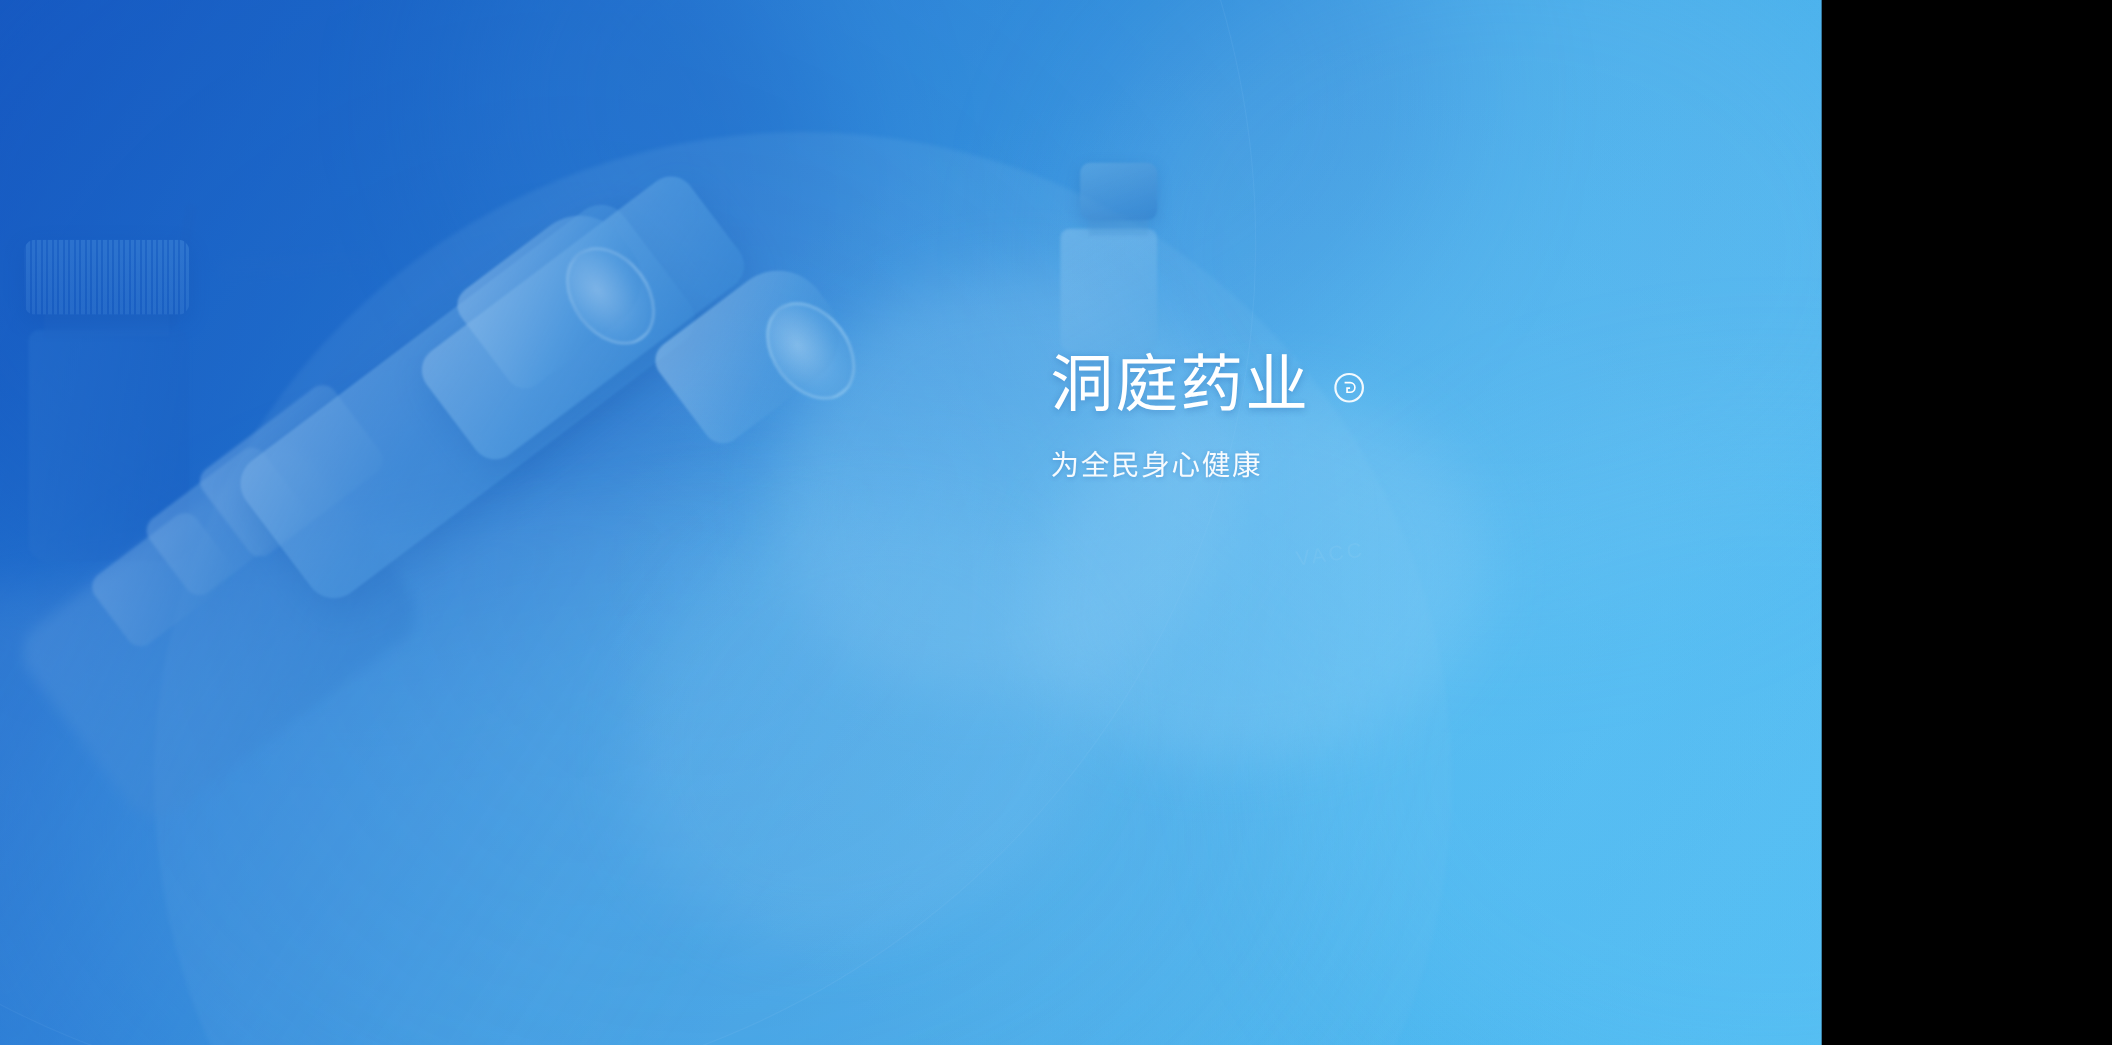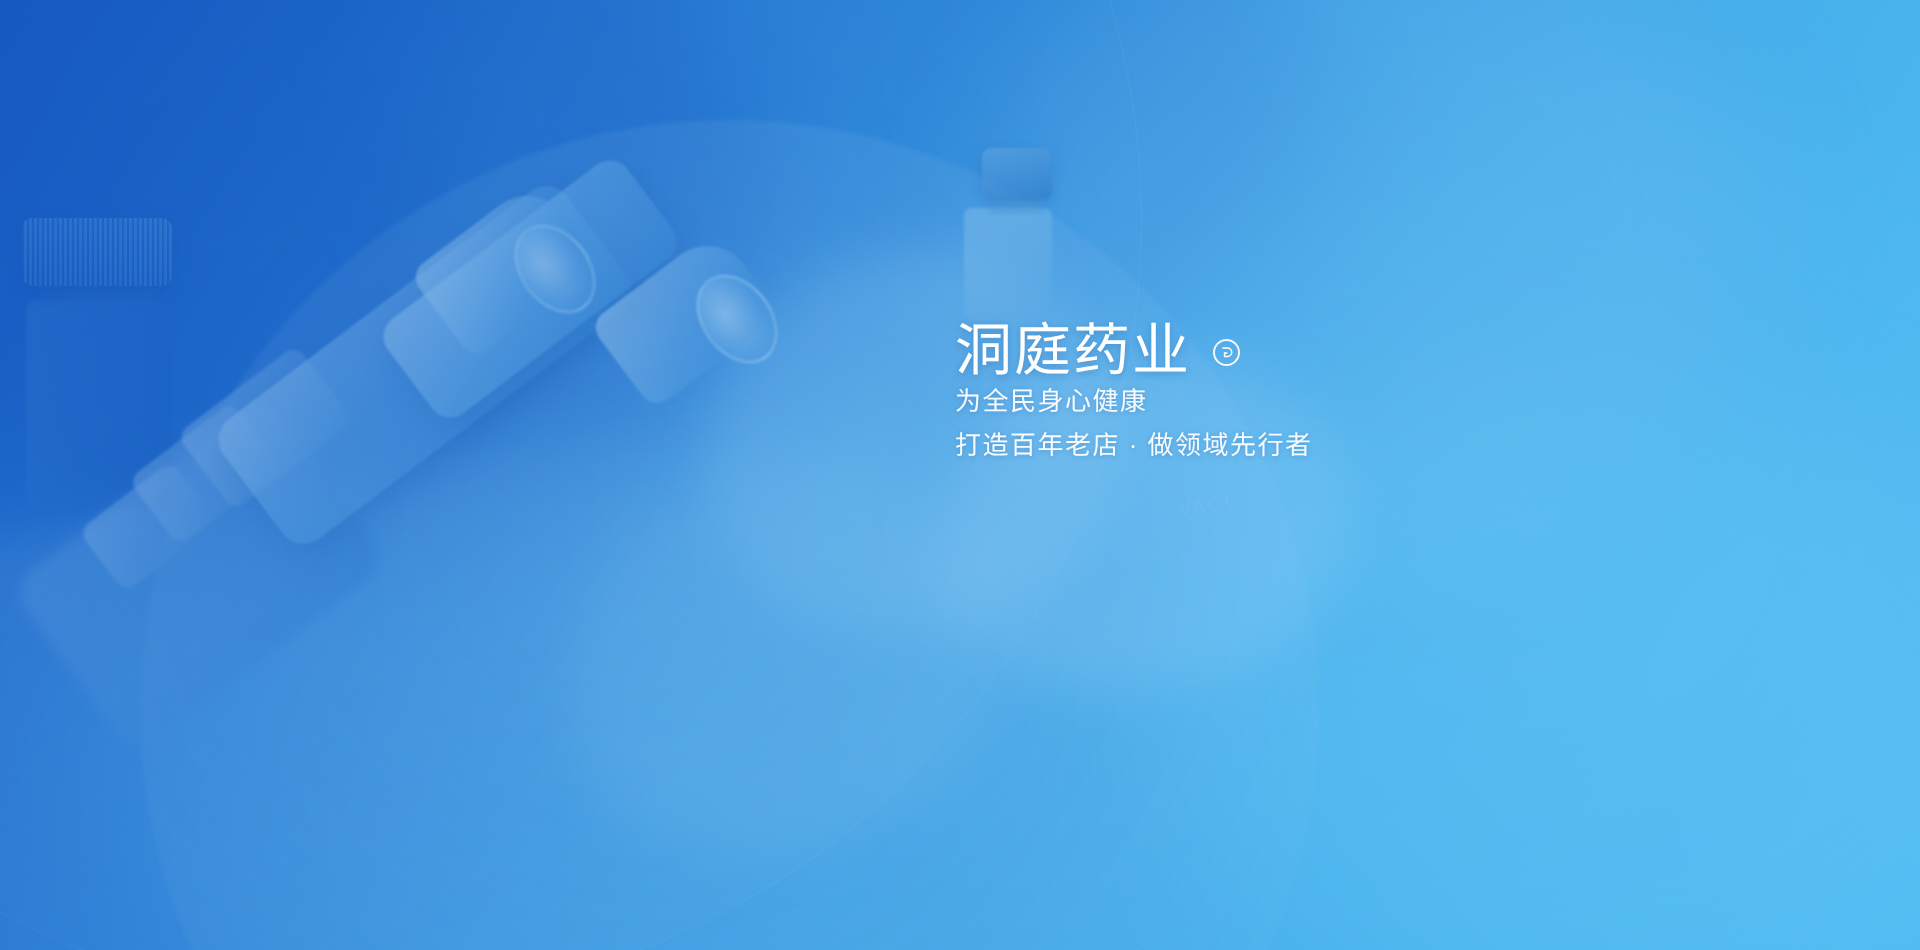--- a/index.html
+++ b/index.html
@@ -8,21 +8,21 @@
     padding: 0;
     background: #000;
   }
   body {
     font-family: "Liberation Sans", "DejaVu Sans", sans-serif;
   }
 
   
   .hero-banner {
     position: relative;
-    width: 1920px;
+    width: 1656px;
     height: 950px;
     overflow: hidden;
     
     background:
       linear-gradient(118deg,
         #1b5fc4 0%,
         #2272cf 12%,
         #2b82da 26%,
         #3593e0 40%,
         #3ea2e6 55%,
@@ -332,20 +332,21 @@
     height: 27px;
     margin: 4px 20px 0 22px;
     border-radius: 50%;
     border: 2px solid rgba(255,255,255,.92);
     flex: 0 0 auto;
     box-sizing: border-box;
   }
   .emblem svg { display: block; }
 
   .subline {
+    margin-top: 22px;
     color: rgba(255,255,255,.95);
     font-size: 26px;
     line-height: 44px;
     letter-spacing: 1.5px;
     font-weight: 400;
     white-space: nowrap;
     text-shadow: 0 1px 5px rgba(16,70,150,.26);
   }
 
   
@@ -424,17 +425,16 @@
 
       <span class="emblem">
         <svg width="15" height="15" viewBox="0 0 15 15" aria-hidden="true">
           <path d="M4.1 2.9 H8.4 A3.9 3.9 0 0 1 8.4 11.6 H5.6 V7.9 H7.6" fill="none" stroke="#ffffff" stroke-width="1.5" stroke-linecap="square" stroke-linejoin="miter"></path>
         </svg>
       </span>
 
     </div>
 
     <div class="subline">为全民身心健康</div>
-    <div class="subline" style="margin-top:0;">打造百年老店 · 做领域先行者</div>
 
   </div>
 
 </div>
 
 </body></html>

